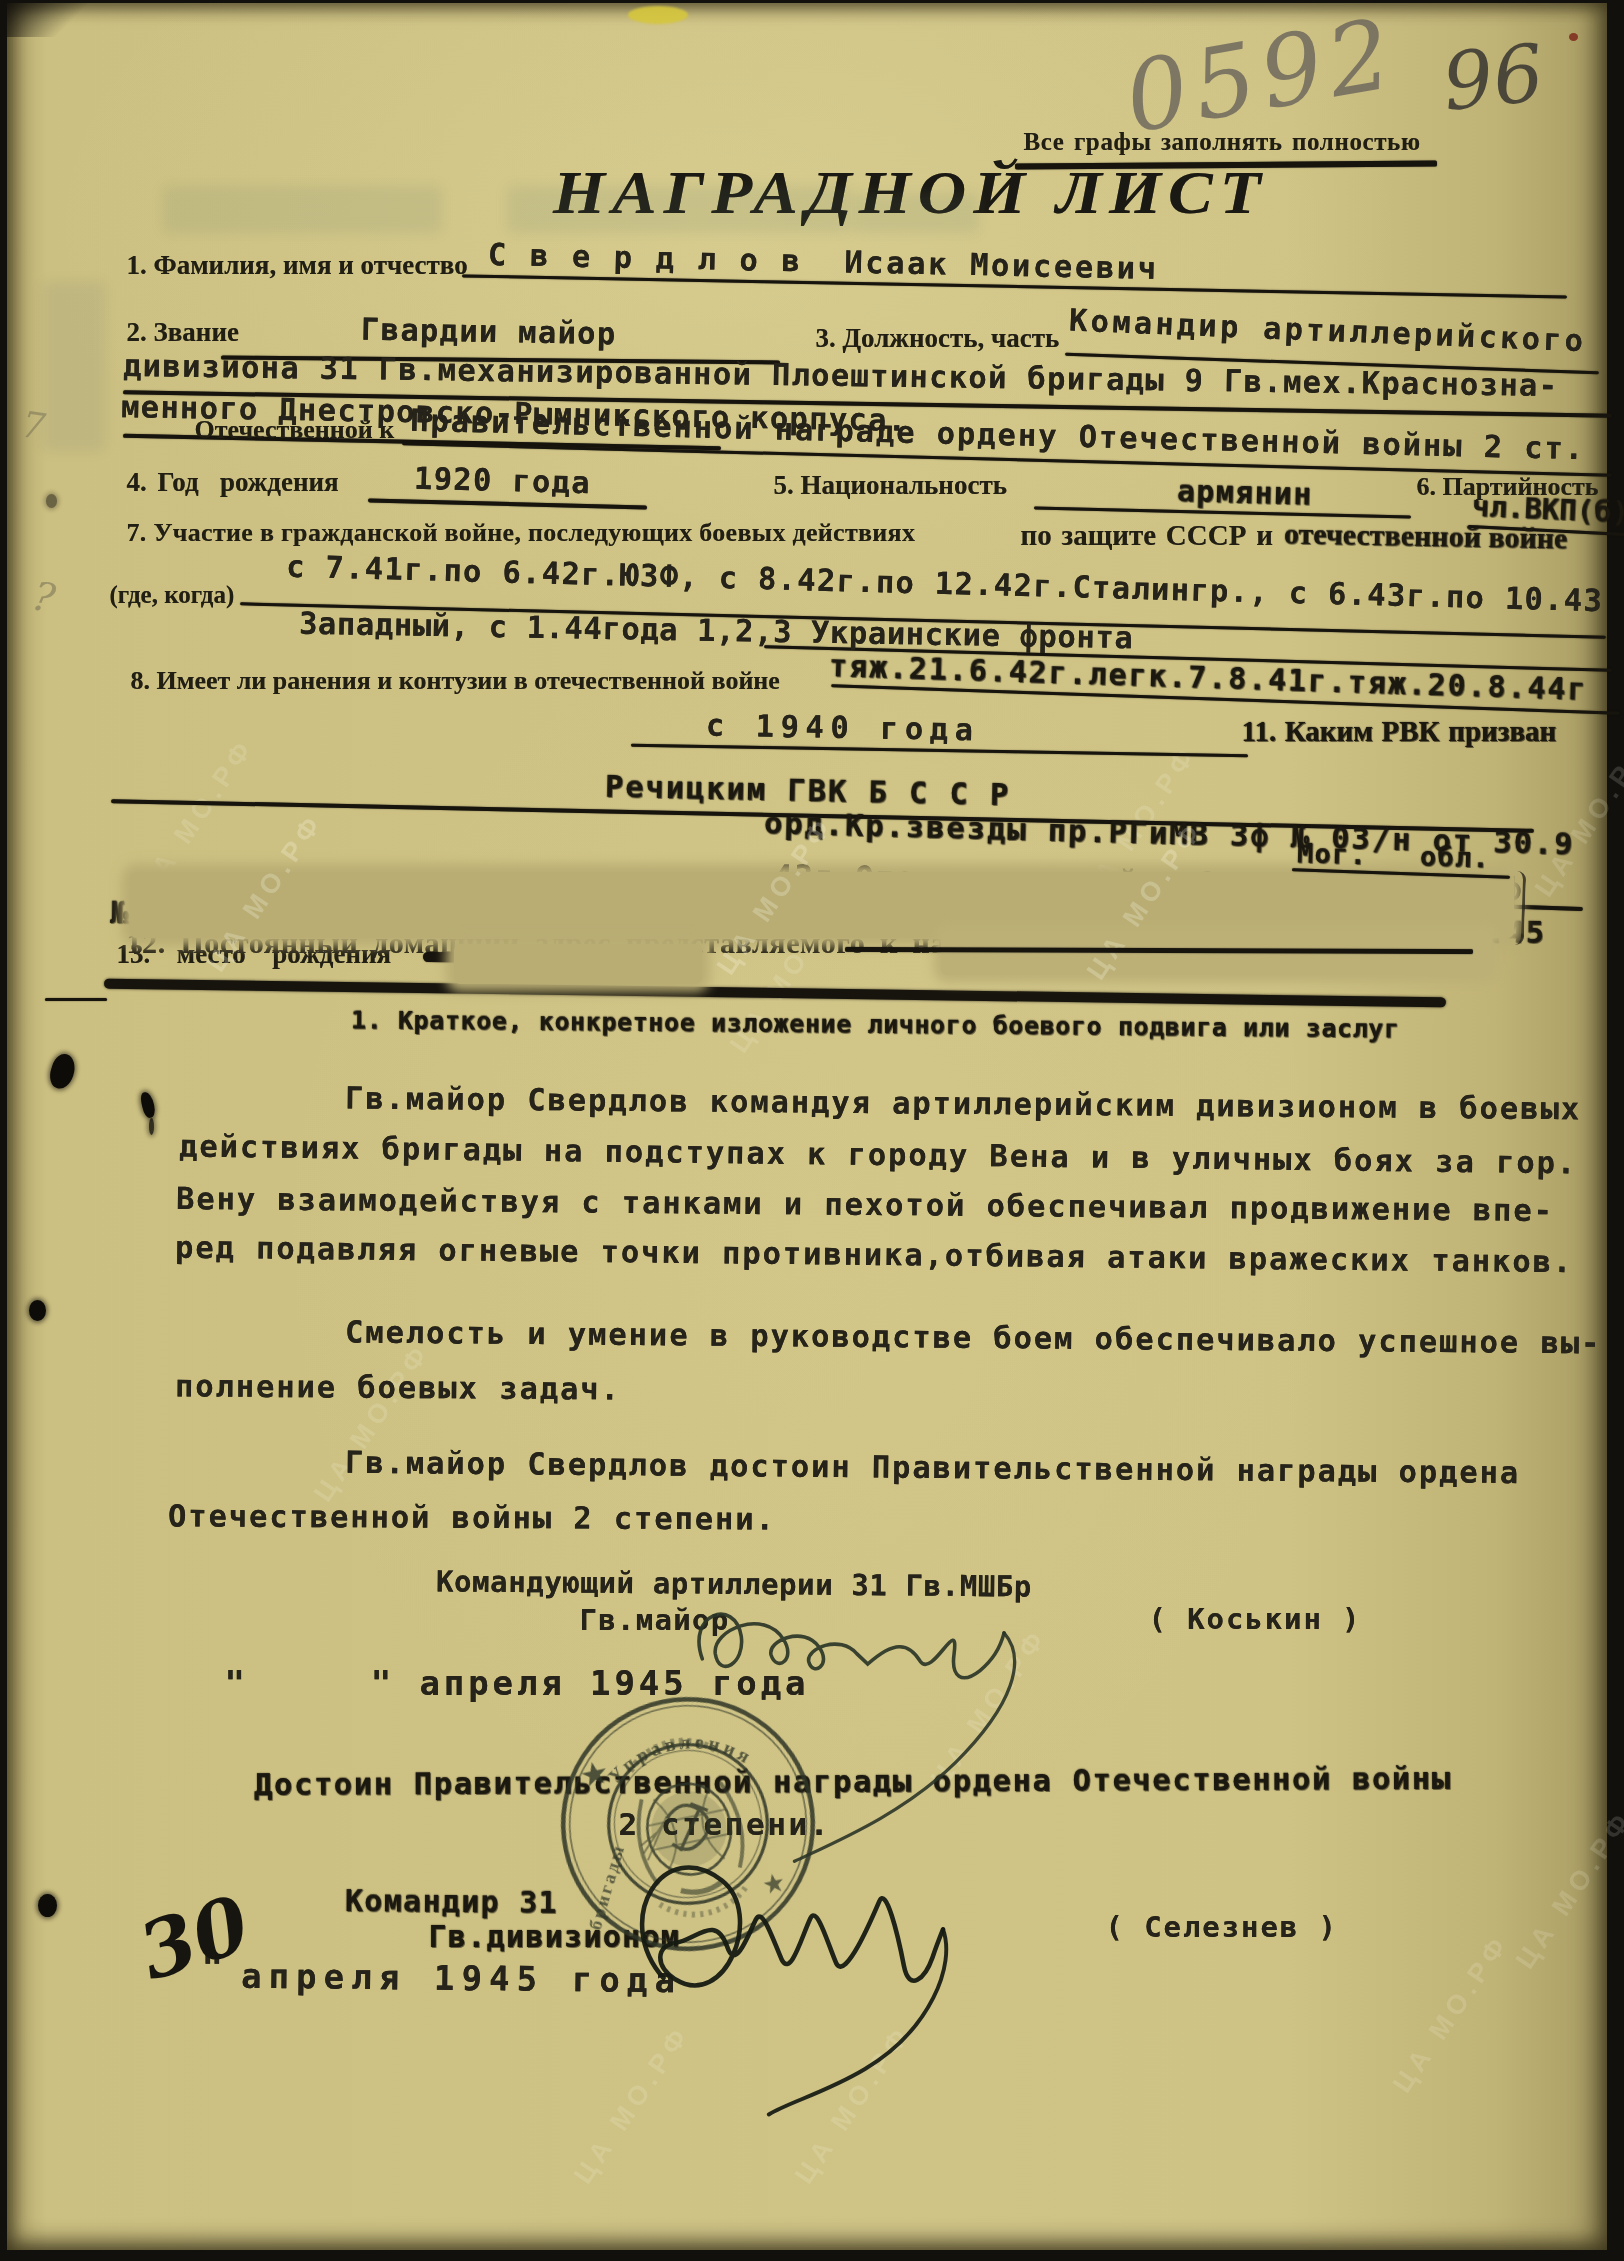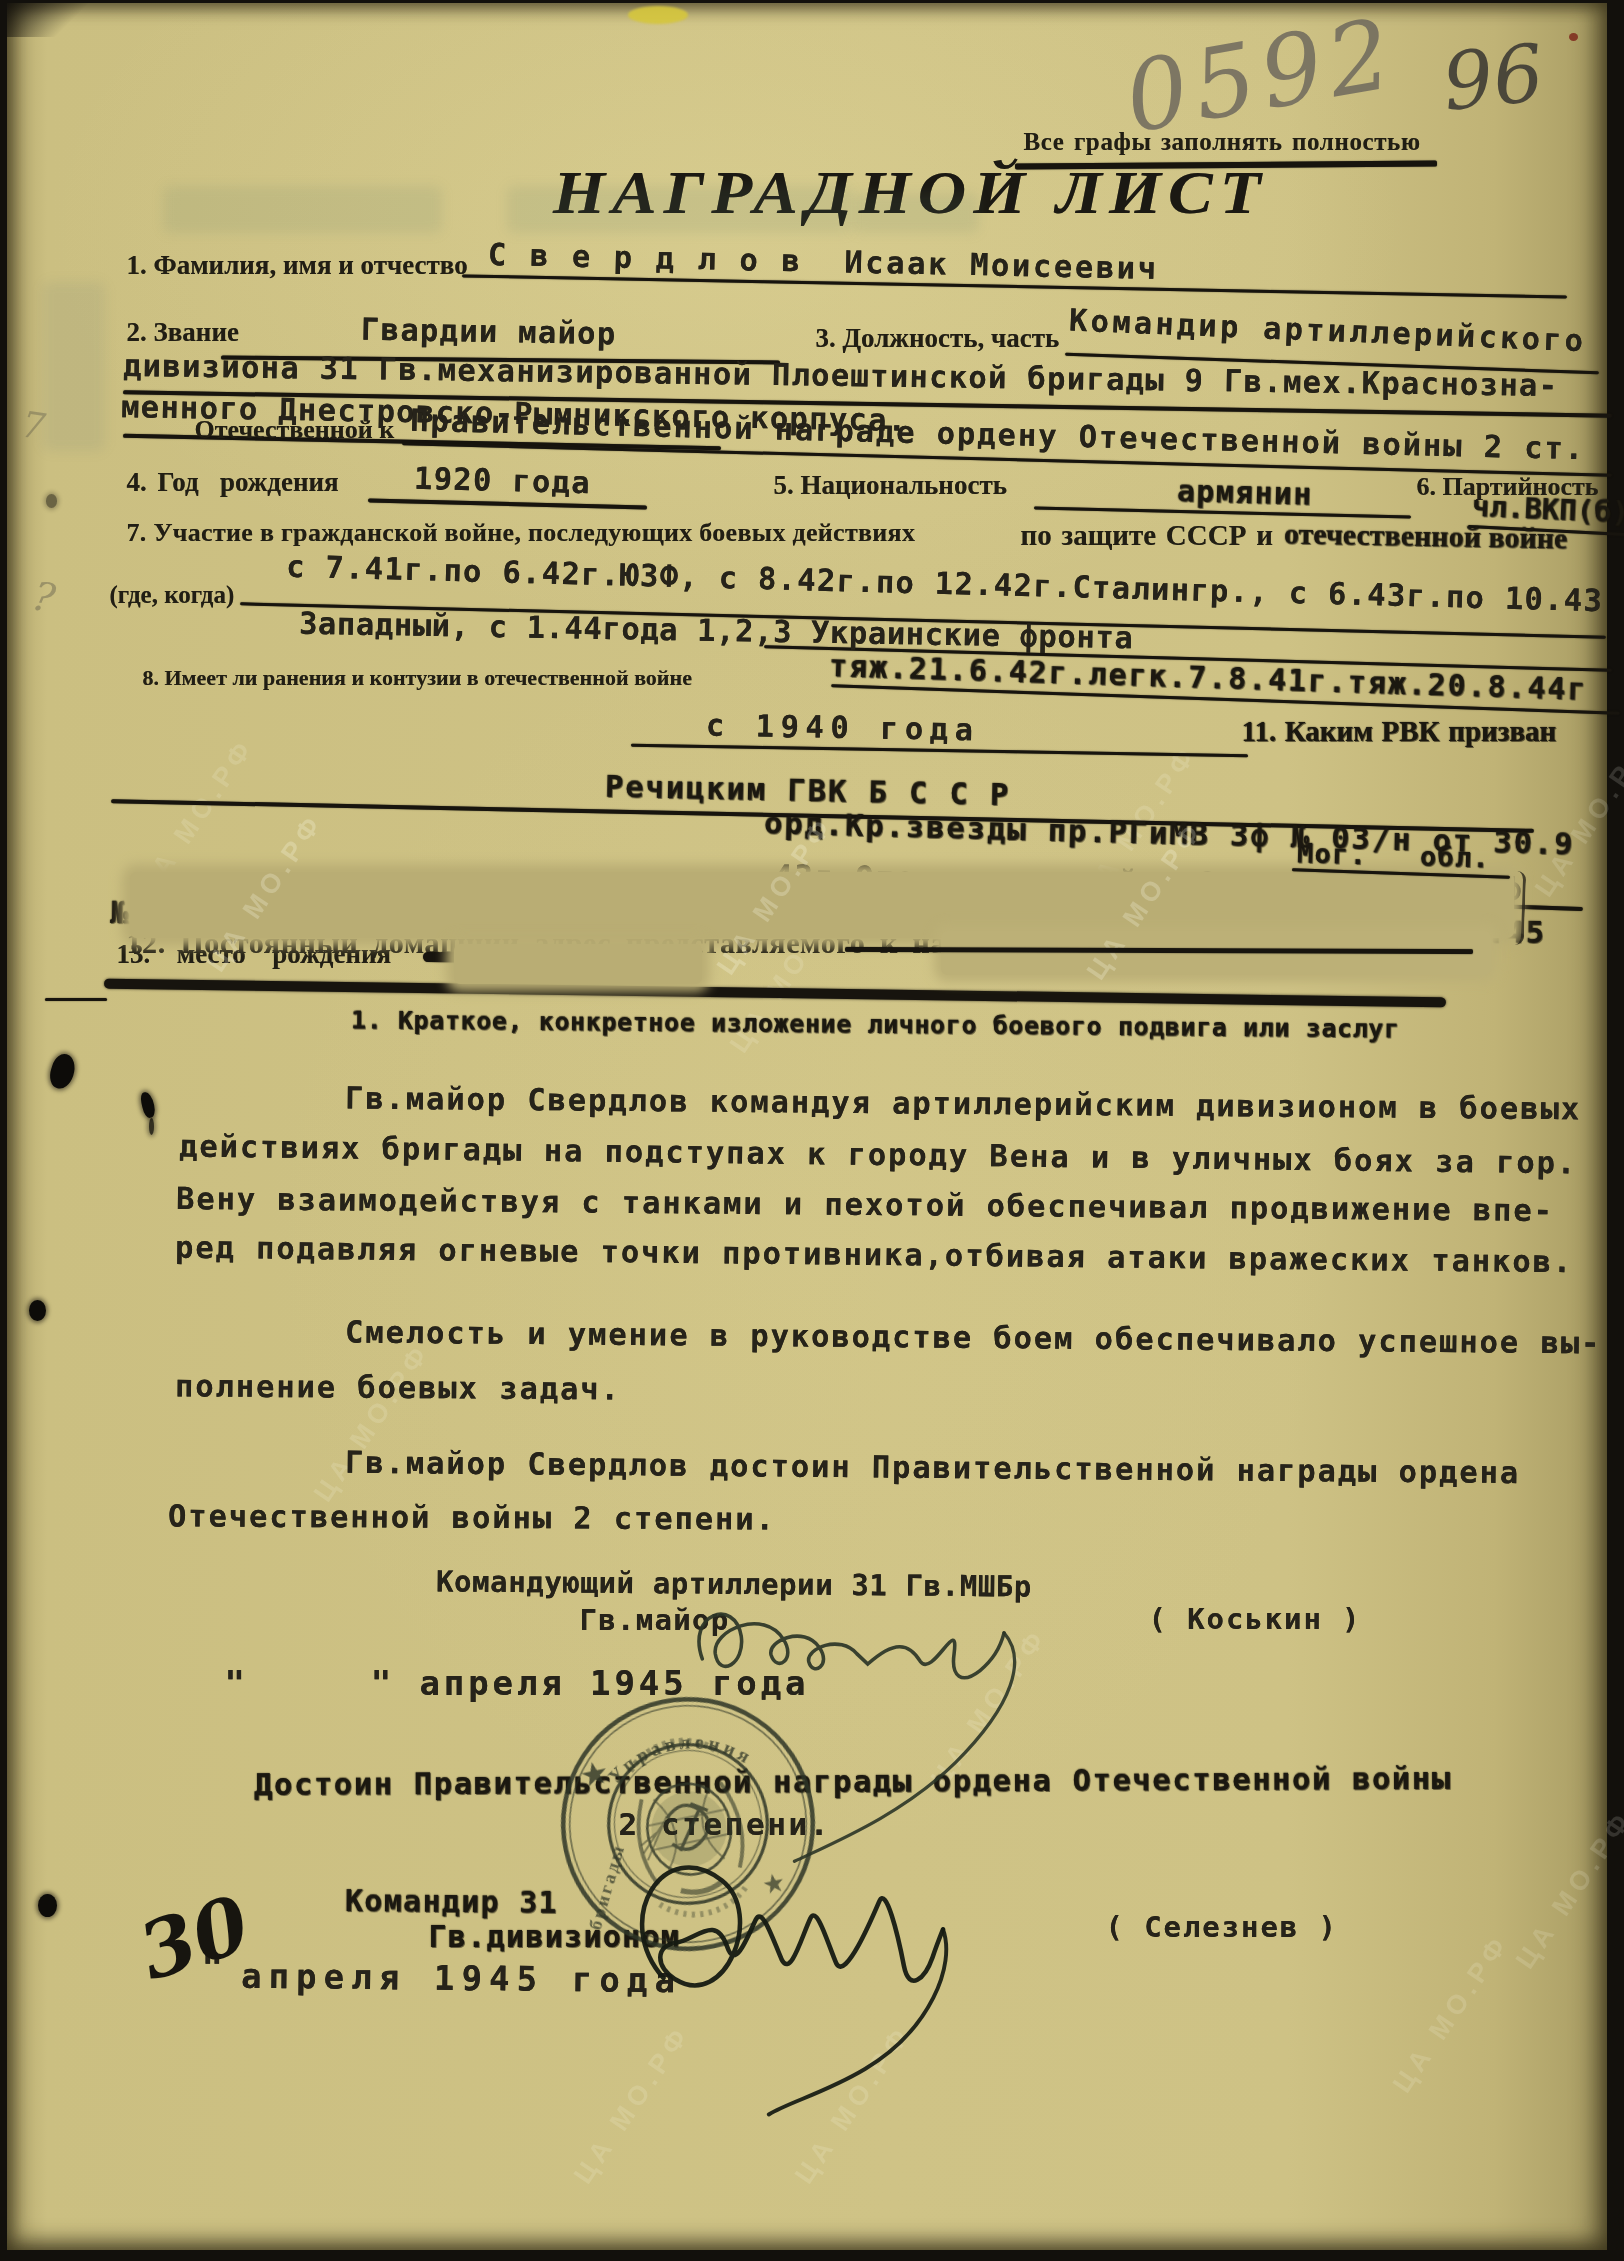--- a/index.html
+++ b/index.html
@@ -91,21 +91,21 @@
 
   <div class="l lbl z6" style="left:120px;top:515px;font-size:26px;letter-spacing:0.3px">7. Участие в гражданской войне, последующих боевых действиях</div>
   <div class="l lbl z6" style="left:1014px;top:516px;font-size:29px;word-spacing:2.6px">по защите СССР и</div>
   <div class="l lbl z6 smudge" style="left:1277px;top:516px;font-size:30px;transform:rotate(1deg)">отечественной войне</div>
   <div class="l lbl z6" style="left:103px;top:578px;font-size:25px">(где, когда)</div>
   <div class="rule z5" style="left:233px;top:616px;width:1366px;height:3.2px;transform:rotate(1.4deg)"></div>
   <div class="l typ z7" style="left:279px;top:564px;font-size:30.5px;letter-spacing:1.3px;transform:rotate(1.5deg)">с 7.41г.по 6.42г.ЮЗФ, с 8.42г.по 12.42г.Сталингр., с 6.43г.по 10.43</div>
   <div class="rule z5" style="left:757px;top:654px;width:848px;height:3.2px;transform:rotate(1.6deg)"></div>
   <div class="l typ z7" style="left:292px;top:611px;font-size:30.5px;letter-spacing:0.6px;transform:rotate(1deg)">Западный, с 1.44года 1,2,3 Украинские фронта</div>
 
-  <div class="l lbl z6" style="left:136px;top:663px;font-size:22px">8. Имеет ли ранения и контузии в отечественной войне</div>
+  <div class="l lbl z6" style="left:124px;top:663px;font-size:26px">8. Имеет ли ранения и контузии в отечественной войне</div>
   <div class="rule z5" style="left:824px;top:695px;width:789px;height:3.2px;transform:rotate(2deg)"></div>
   <div class="l typ z7 smudge" style="left:822px;top:658px;font-size:30px;letter-spacing:1.9px;transform:rotate(1.8deg)">тяж.21.6.42г.легк.7.8.41г.тяж.20.8.44г</div>
 
   <div class="rule z5" style="left:624px;top:746px;width:617px;height:3.2px;transform:rotate(1deg)"></div>
   <div class="l typ z7" style="left:699px;top:708px;font-size:30.5px;letter-spacing:6.5px;transform:rotate(1deg)">с 1940 года</div>
   <div class="l lbl z6 smudge" style="left:1235px;top:712px;font-size:29px;word-spacing:1.3px">11. Каким РВК призван</div>
   <div class="rule z5" style="left:104px;top:811px;width:1423px;height:3.9px;transform:rotate(1.2deg)"></div>
   <div class="l typ z7 smudge" style="left:598px;top:771px;font-size:30.5px;letter-spacing:1.9px;transform:rotate(1.2deg)">Речицким ГВК Б С С Р</div>
 
   <div class="l typ z7 smudge" style="left:757px;top:814px;font-size:30.5px;letter-spacing:1.9px;transform:rotate(1.5deg)">орд.Кр.звезды пр.РГиМВ 3ф № 03/н от 30.9</div>

